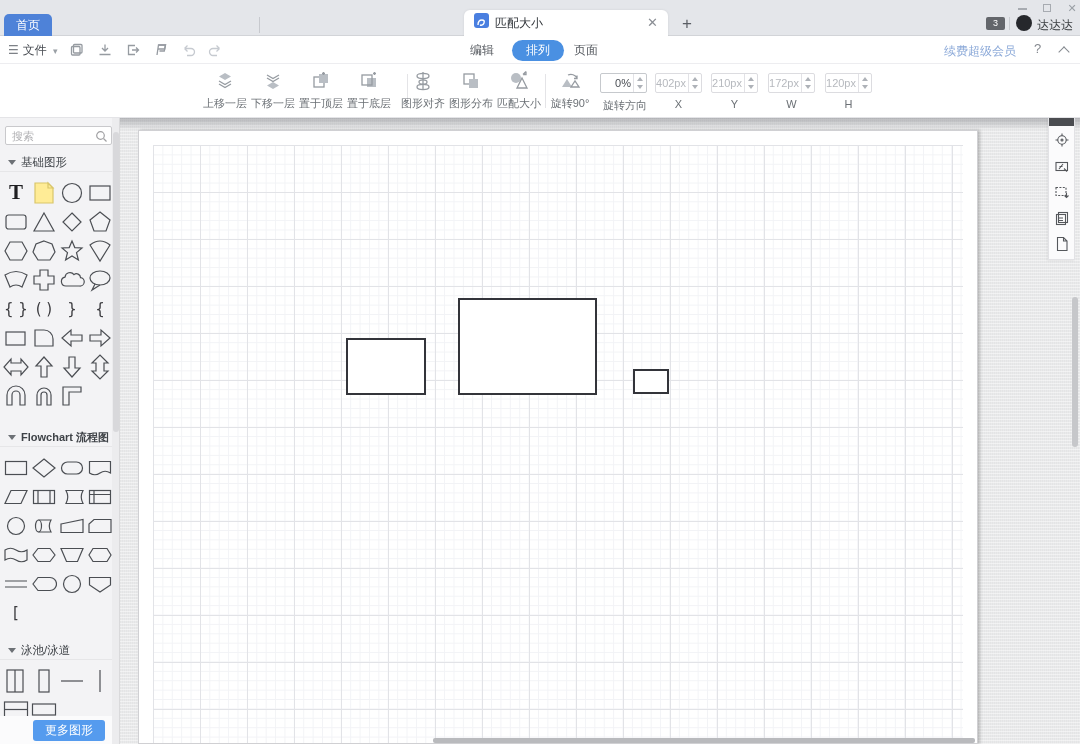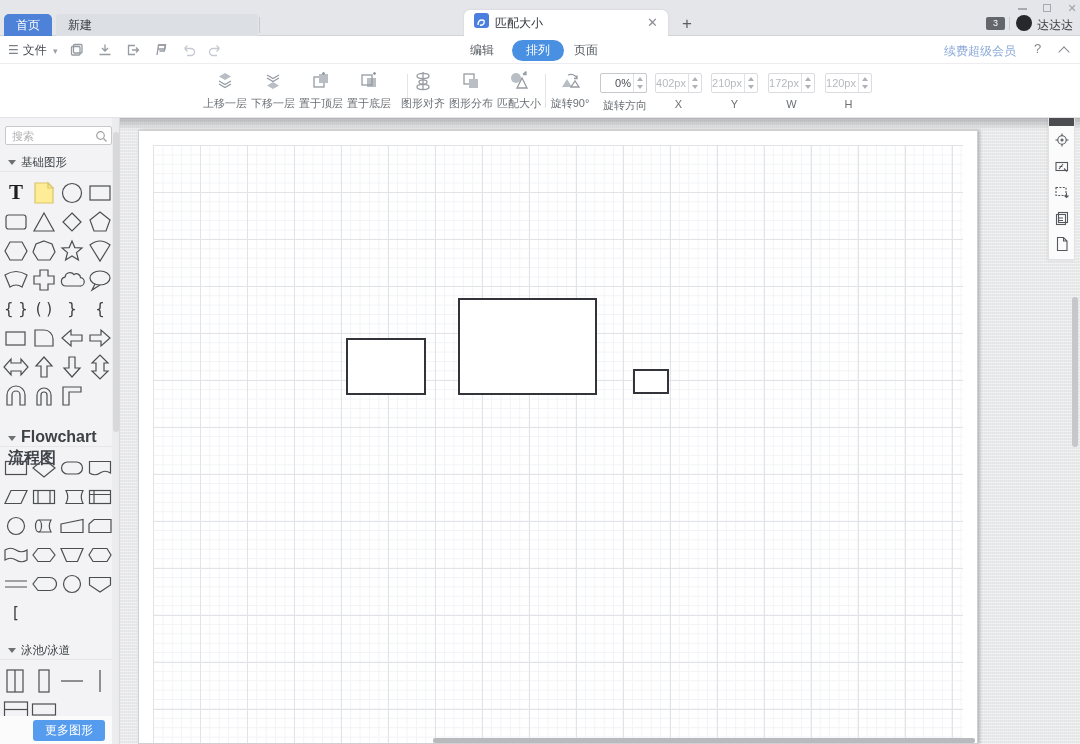--- a/index.html
+++ b/index.html
@@ -108,23 +108,20 @@
   .mb-ic svg .lite{stroke:#c6cad0;}
 </style>
 </head>
 <body>
 
 <div id="app">
 
   <div class="tabbar">
     <div class="home-btn">首页</div>
 
-    <div class="tab" style="left:56px;width:202px;">
-      <span>新建</span>
-    </div>
     <div class="tab-sep" style="left:259px;"></div>
 
 
     <div class="tab-active">
       <span class="doc-ic">
         <svg width="15" height="15">
             <path d="M4,10 Q4,5 8,5 Q11,5 10,8 Q9,11 6,10" stroke="#fff" stroke-width="1.4" fill="none"></path>
           </svg>
       </span><span>匹配大小</span>
       <span class="tab-close">✕</span>
@@ -470,21 +467,21 @@
           </svg>
         </div>
       <div class="cell">
           <svg width="26" height="26">
             <path d="M4,22 V4 H22 V9 H10 V22 z"></path>
           </svg>
         </div>
     </div>
 
     <div class="sec-head" style="top:309px;">
-      <span class="tri"></span><span style="font-weight:bold;font-size:16px;">Flowchart 流程图</span>
+      <span class="tri"></span><span style="font-weight:bold;font-size:11px;">Flowchart 流程图</span>
     </div>
 
     <div class="grid4" style="top:335px;">
       <div class="cell">
           <svg width="26" height="26">
             <rect x="2.5" y="6.5" width="21" height="13"></rect>
           </svg>
         </div>
       <div class="cell">
           <svg width="26" height="26">

